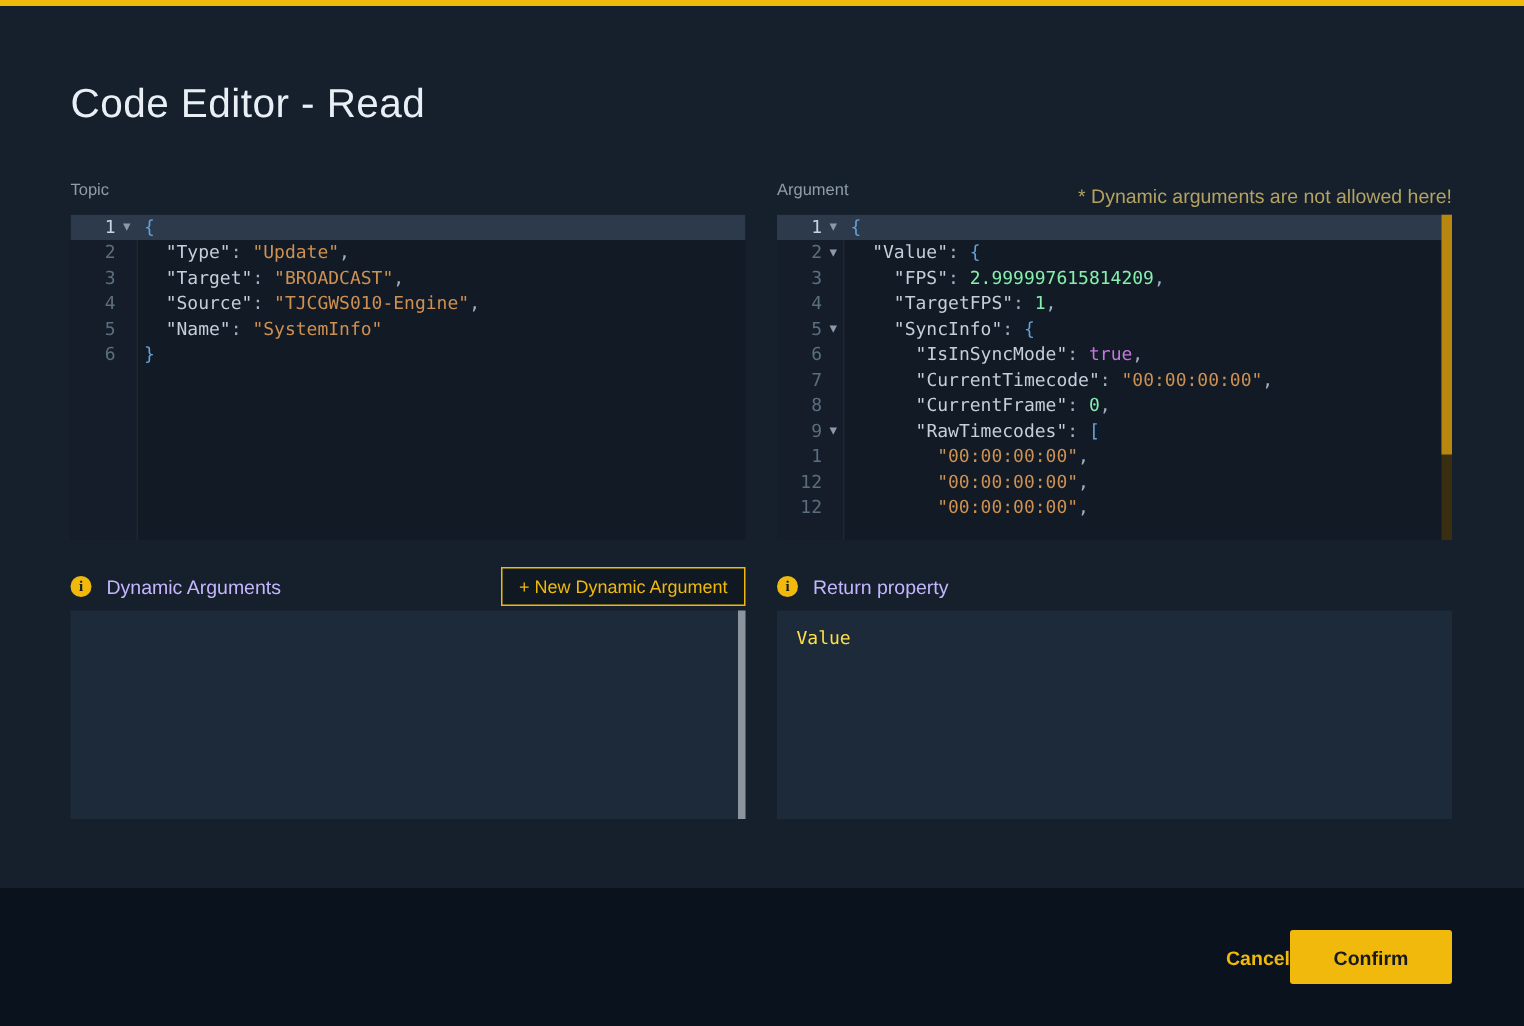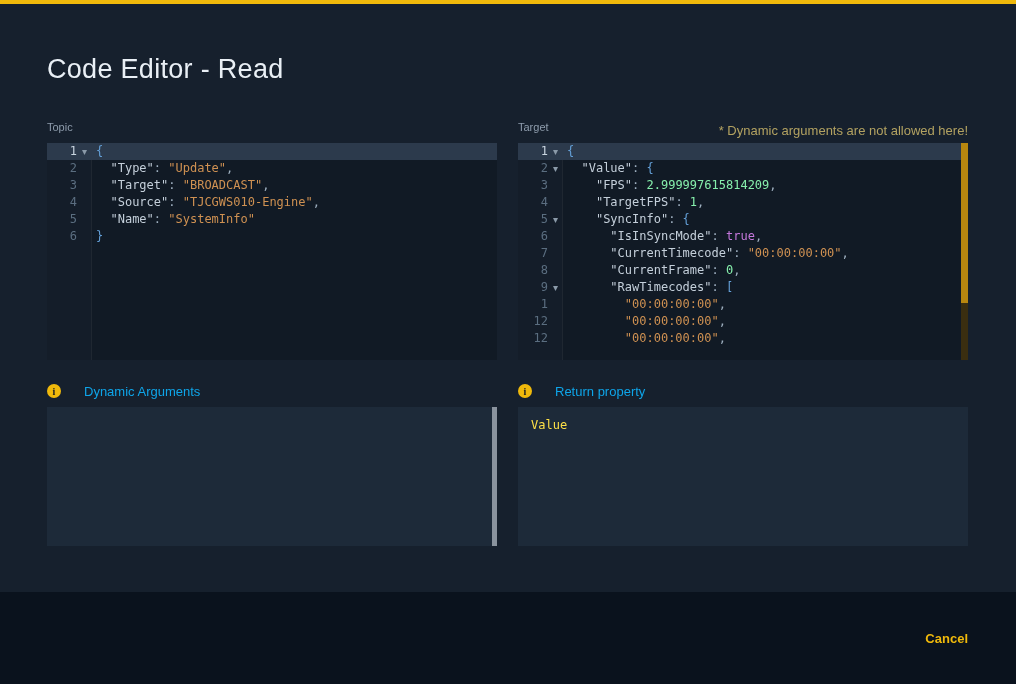--- a/index.html
+++ b/index.html
@@ -41,21 +41,21 @@
 
   .msg-scrollbar{position:absolute;right:0;top:0;width:7px;height:217px;background:#3a2e10;z-index:3}
   .msg-scroll-thumb{position:absolute;left:0;top:0;width:7px;height:160px;background:#b8870f}
 
   .section-row{position:absolute;top:377px;height:28px;width:450px;display:flex;align-items:center}
   #dyn-row{left:47px}
   #ret-row{left:518px}
   .info-icon{width:14px;height:14px;border-radius:50%;background:#f0b90b;color:#141a22;
              font-size:10px;font-weight:bold;font-family:"Liberation Serif",serif;
              display:flex;align-items:center;justify-content:center;cursor:pointer}
-  .section-label{margin-left:23px;font-size:13px;color:#0ea5e9}
+  .section-label{margin-left:10px;font-size:13px;color:#c4b5fd}
   .new-dyn-btn{margin-left:auto;height:26px;padding:0 11px;background:rgba(0,0,0,.25);
                border:1px solid #f0b90b;color:#f0b90b;font-size:12px;
                font-family:"Liberation Sans",sans-serif;cursor:pointer}
 
   .panel{position:absolute;top:407px;width:450px;height:139px;background:#1d2a39}
   #dyn-panel{left:47px}
   #ret-panel{left:518px;padding:11px 13px;font-family:"DejaVu Sans Mono",monospace;
              font-size:12px;color:#fde047;cursor:text}
   .dyn-scrollbar{position:absolute;right:0;top:0;width:5px;height:139px;background:#8a939e;cursor:pointer}
 
@@ -116,21 +116,21 @@
       </div>
       <div class="code-line">
         <span class="gutter">
           <span class="lnum">6</span>
           <span class="fold"></span>
         </span>
         <span class="codetext"><span class="tok-br">}</span></span>
       </div>
     </div>
 
-  <div class="panel-label" id="message-label">Target</div>
+  <div class="panel-label" id="message-label">Argument</div>
   <div class="note">* Dynamic arguments are not allowed here!</div>
   <div class="editor" id="message-editor">
     <div class="gutter-bg"></div>
     <div class="gutter-rail"></div>
     <div class="msg-scrollbar">
       <div class="msg-scroll-thumb"></div>
     </div>
   <div class="code-line active">
         <span class="gutter">
           <span class="lnum">1</span>
@@ -213,29 +213,31 @@
           <span class="lnum">12</span>
           <span class="fold"></span>
         </span>
         <span class="codetext"><span class="tok-w">        </span><span class="tok-s">"00:00:00:00"</span><span class="tok-p">,</span></span>
       </div>
     </div>
 
   <div class="section-row" id="dyn-row">
     <span class="info-icon">i</span>
     <span class="section-label">Dynamic Arguments</span>
+    <button class="new-dyn-btn">+ New Dynamic Argument</button>
   </div>
   <div class="panel" id="dyn-panel">
     <div class="dyn-scrollbar"></div>
   </div>
 
   <div class="section-row" id="ret-row">
     <span class="info-icon">i</span>
     <span class="section-label">Return property</span>
   </div>
   <div class="panel" id="ret-panel">
     <span>Value</span>
   </div>
 
   <div class="footer">
     <button class="cancel-btn">Cancel</button>
+    <button class="confirm-btn">Confirm</button>
   </div>
 </div>
 
 </body></html>

